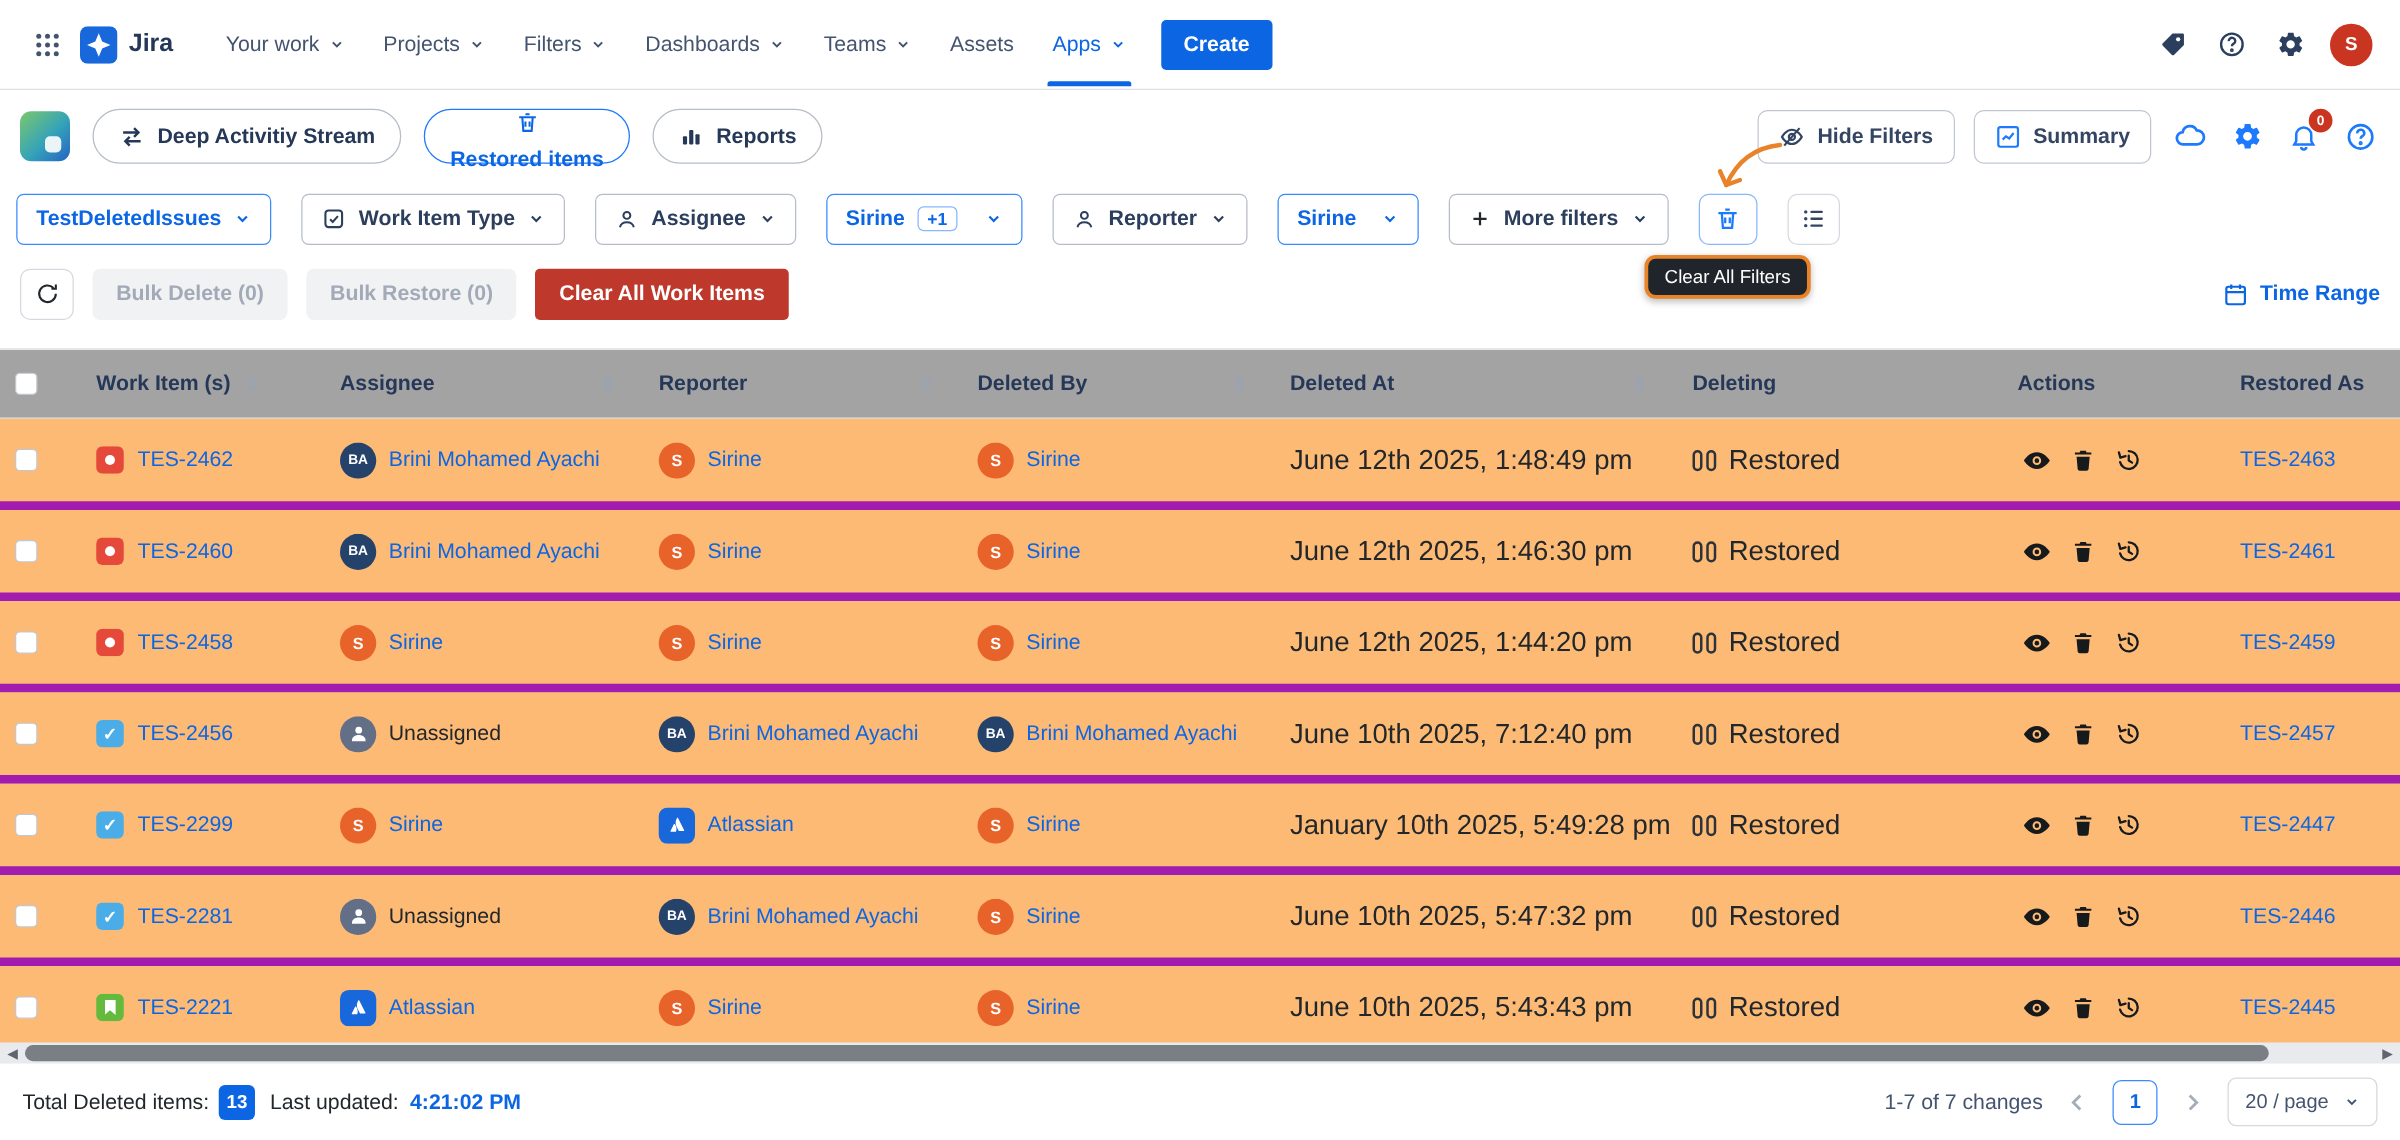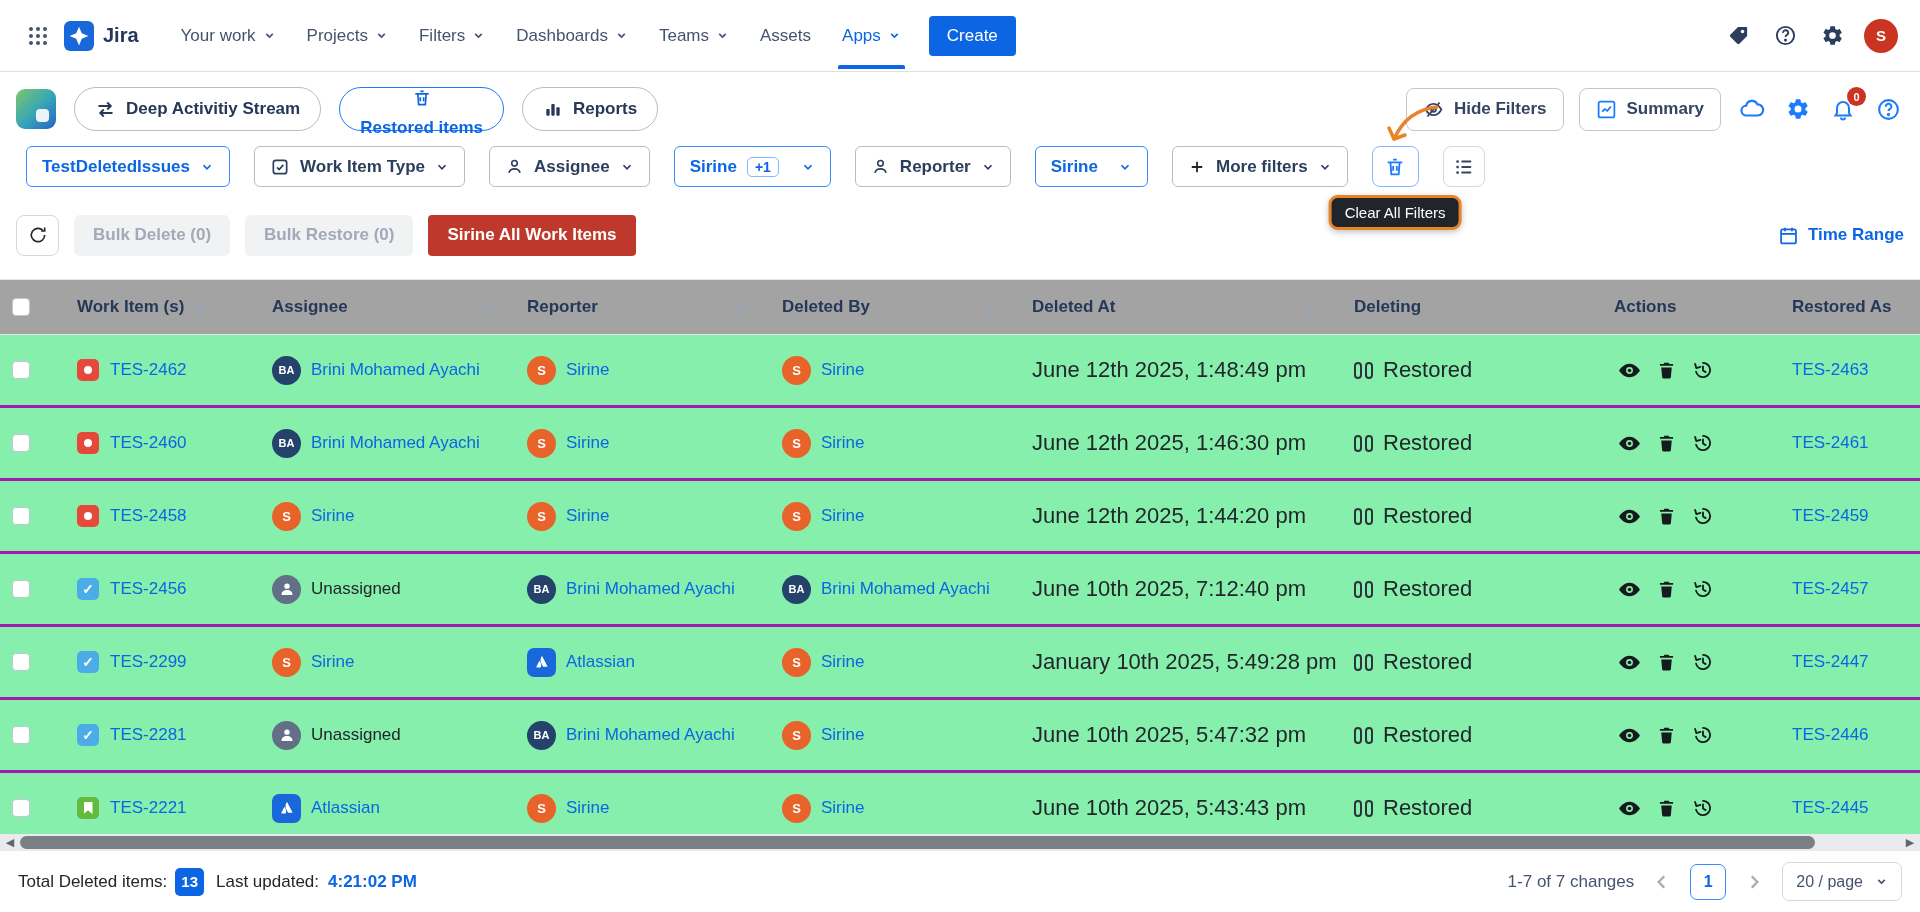--- a/index.html
+++ b/index.html
@@ -13,41 +13,41 @@
 
   
   .topnav { height:72px; display:flex; align-items:center; padding:0 22px; border-bottom:1px solid #DCDFE4; }
   .iconbtn { background:none; border:none; cursor:pointer; color:#44546F; display:flex; align-items:center; justify-content:center; padding:4px; }
   .brand-wrap { display:flex; align-items:center; gap:9px; margin-left:10px; }
   .brand-text { font-size:20px; font-weight:700; color:#253858; }
   .nav-items { display:flex; align-items:center; margin-left:30px; gap:7px; }
   .nav-item { display:flex; align-items:center; gap:7px; padding:10px 12px; font-size:17px; font-weight:500; color:#44546F; position:relative; cursor:pointer; background:none; border:none; font-family:inherit; }
   .nav-item.active { color:#0C66E4; }
   .nav-item.active::after { content:''; position:absolute; left:8px; right:8px; bottom:-13px; height:4px; background:#0C66E4; border-radius:2px 2px 0 0; }
-  .create-btn { margin-left:16px; height:40px; padding:0 18px; background:#0C66E4; color:#fff; border:none; border-radius:4px; font-size:17px; font-weight:400; cursor:pointer; font-family:inherit; }
+  .create-btn { margin-left:16px; height:40px; padding:0 18px; background:#0C66E4; color:#fff; border:none; border-radius:4px; font-size:17px; font-weight:700; cursor:pointer; font-family:inherit; }
   .topnav-right { margin-left:auto; display:flex; align-items:center; gap:16px; }
   .top-search { width:244px; height:40px; border:1.5px solid #8C97A8; border-radius:7px; display:flex; align-items:center; gap:8px; padding:0 11px; color:#626F86; background:#fff; }
   .top-search input { border:none; outline:none; font-size:16px; width:100%; font-family:inherit; color:#172B4D; background:transparent; }
   .top-search input::placeholder { color:#626F86; }
   .top-avatar { width:34px; height:34px; border-radius:50%; background:#CA3521; color:#fff; font-size:15px; font-weight:700; display:flex; align-items:center; justify-content:center; cursor:pointer; border:none; }
 
   
   .app-toolbar { height:74px; display:flex; align-items:center; padding:0 16px; gap:18px; }
   .app-logo { width:40px; height:40px; border-radius:9px; background:linear-gradient(135deg,#7BC86C 0%,#35A3B8 55%,#2563C4 100%); position:relative; flex:none; }
   .app-logo::after { content:''; position:absolute; right:7px; bottom:7px; width:13px; height:13px; border-radius:4px; background:#fff; opacity:.9; }
   .pill-btn { height:44px; border:1.5px solid #B6BDC7; border-radius:23px; display:flex; align-items:center; gap:10px; padding:0 20px; font-size:17px; font-weight:700; color:#253858; background:#fff; cursor:pointer; font-family:inherit; }
   .pill-btn.active { border-color:#1D7AFC; color:#0C66E4;flex-direction:column; }
   .toolbar-right { margin-left:auto; display:flex; align-items:center; gap:15px; }
   .rect-btn { height:43px; border:1.5px solid #C1C7D0; border-radius:8px; display:flex; align-items:center; gap:10px; padding:0 16px; font-size:17px; font-weight:600; color:#344563; background:#fff; cursor:pointer; font-family:inherit; }
   .rect-btn.blue { border-color:#388BFF; color:#0C66E4; }
   .tool-ic { background:none; border:none; cursor:pointer; color:#1D7AFC; display:flex; align-items:center; justify-content:center; padding:3px; position:relative; }
   .bell-badge { position:absolute; top:-7px; right:-8px; min-width:19px; height:19px; border-radius:10px; background:#CA3521; color:#fff; font-size:11px; font-weight:700; display:flex; align-items:center; justify-content:center; padding:0 4px; }
 
   
-  .filter-row { height:58px; display:flex; padding:0 26px; gap:24px; }
+  .filter-row { height:58px; display:flex; align-items:center; padding:0 13px; gap:24px; }
   .f-btn { height:41px; border:1.5px solid #B6BDC7; border-radius:6px; display:flex; align-items:center; gap:10px; padding:0 15px; font-size:17px; font-weight:600; color:#2C3E5D; background:#fff; cursor:pointer; font-family:inherit; }
   .f-btn.blue { border-color:#388BFF; color:#0C66E4; }
   .badge-plus { border:1.5px solid #85B8FF; border-radius:5px; padding:1px 7px; font-size:14px; font-weight:600; color:#0C66E4; }
   .f-square { width:47px; height:41px; border:1.5px solid #85B8FF; border-radius:8px; background:#fff; color:#1D7AFC; display:flex; align-items:center; justify-content:center; cursor:pointer; position:relative; }
   .f-square.gray { border-color:#D5D9DF; color:#344563; width:42px; }
   .annot-arrow { position:absolute; bottom:calc(100% + 1px); left:4px; width:66px; height:44px; pointer-events:none; }
   .tooltip-annot { position:absolute; top:calc(100% + 9px); left:50%; transform:translateX(-50%); background:#20242B; color:#fff; font-size:15px; font-weight:500; padding:6px 13px; border-radius:9px; border:3px solid #E8832A; white-space:nowrap; z-index:20; box-shadow:0 2px 6px rgba(0,0,0,.25); }
 
   
   .action-row { height:62px; display:flex; align-items:center; padding:0 16px; gap:15px; }
@@ -55,21 +55,21 @@
   .search-deleted input { border:none; outline:none; width:100%; font-size:16px; font-family:inherit; color:#172B4D; background:transparent; }
   .search-deleted input::placeholder { color:#9AA3B0; }
   .refresh-btn { width:43px; height:41px; border:1.5px solid #D5D9DF; border-radius:8px; background:#fff; color:#22272B; display:flex; align-items:center; justify-content:center; cursor:pointer; }
   .bulk-btn { height:41px; padding:0 19px; border:none; border-radius:6px; background:#F1F2F4; color:#A2AAB8; font-size:17px; font-weight:600; cursor:not-allowed; font-family:inherit; }
   .danger-btn { height:41px; padding:0 19px; border:none; border-radius:4px; background:#BE382B; color:#fff; font-size:17px; font-weight:600; cursor:pointer; font-family:inherit; }
   .time-range { margin-left:auto; display:flex; align-items:center; gap:9px; color:#0C66E4; font-size:17px; font-weight:600; background:none; border:none; cursor:pointer; font-family:inherit; }
 
   
   .table-wrap { height:585px; position:relative; padding-top:13px; overflow:hidden; }
   .thead { display:flex; height:56px; align-items:center; background:#a3a3a3; border-top:1px solid #E4E6EA; border-bottom:1px solid #E4E6EA; }
-  .trow { display:flex; height:73px; align-items:center; border-bottom:3px solid #a21caf; background:#86efac; }
+  .trow { display:flex; height:73px; align-items:center; border-bottom:7px solid #a21caf; background:#fdba74; }
   .th, .td { display:flex; align-items:center; padding-left:12px; overflow:hidden; }
   .th { font-size:17px; font-weight:700; color:#253858; gap:12px; }
   .c0 { width:55px; padding-left:12px; }
   .c1 { width:205px; padding-left:22px; }
   .c2 { width:255px; }
   .c3 { width:255px; }
   .c4 { width:250px; }
   .c5 { width:320px; }
   .c6 { width:260px; padding-left:14px; }
   .c7 { width:180px; padding-left:14px; }
@@ -356,21 +356,21 @@
 
   <div class="action-row">
     <button class="refresh-btn">
       <svg class="ic" width="20" height="20" viewBox="0 0 24 24" fill="none" stroke="currentColor" stroke-width="2">
           <path d="M20 12a8 8 0 11-2.3-5.6"></path>
           <path d="M20 3v4.2h-4.2"></path>
         </svg>
     </button>
     <button class="bulk-btn" disabled="">Bulk Delete (0)</button>
     <button class="bulk-btn" disabled="">Bulk Restore (0)</button>
-    <button class="danger-btn">Sirine All Work Items</button>
+    <button class="danger-btn">Clear All Work Items</button>
     <button class="time-range">
       <svg class="ic" width="21" height="21" viewBox="0 0 24 24" fill="none" stroke="currentColor" stroke-width="2">
           <rect x="3.5" y="5" width="17" height="16" rx="2"></rect>
           <path d="M3.5 10h17M8 3v4M16 3v4"></path>
         </svg>
       <span>Time Range</span>
     </button>
   </div>
 
   <div class="table-wrap">

